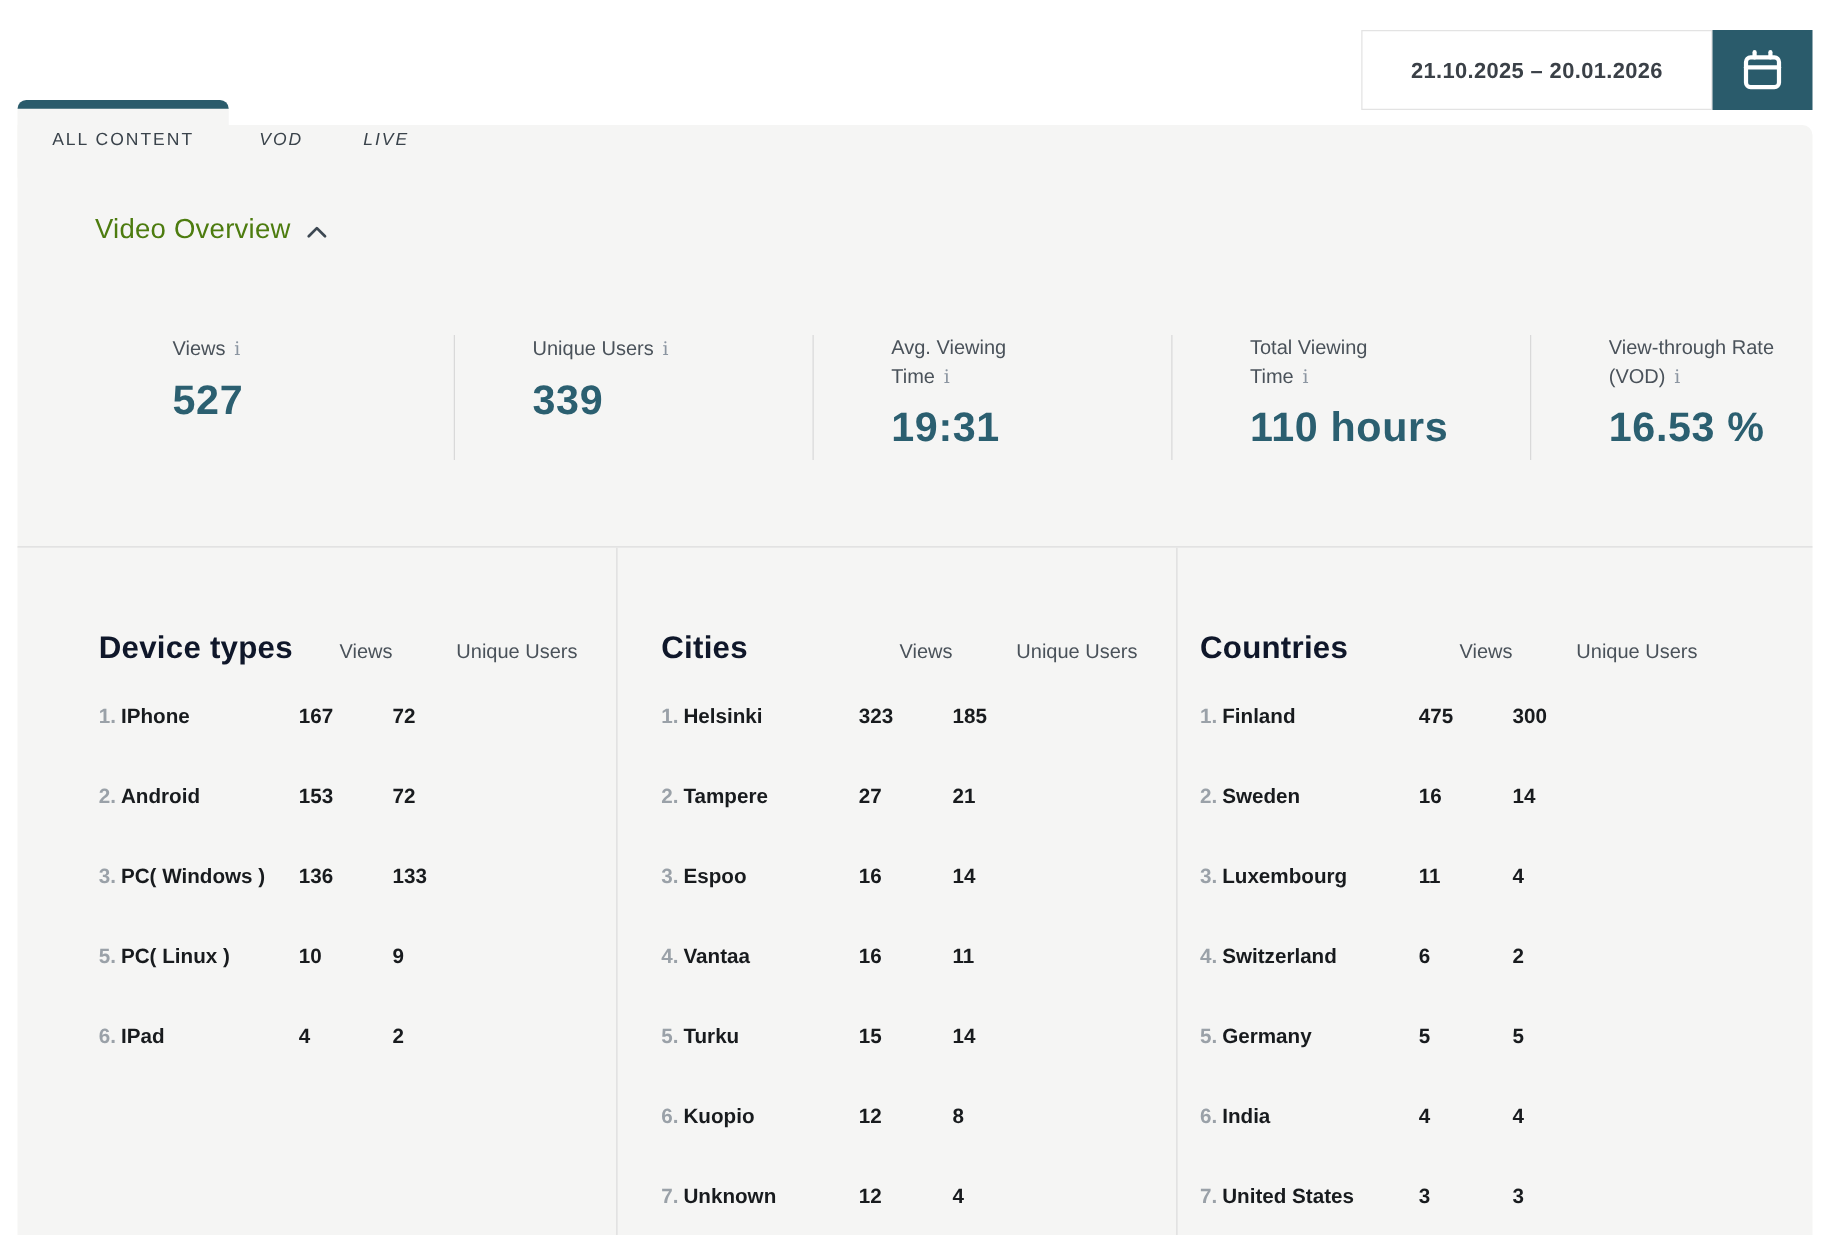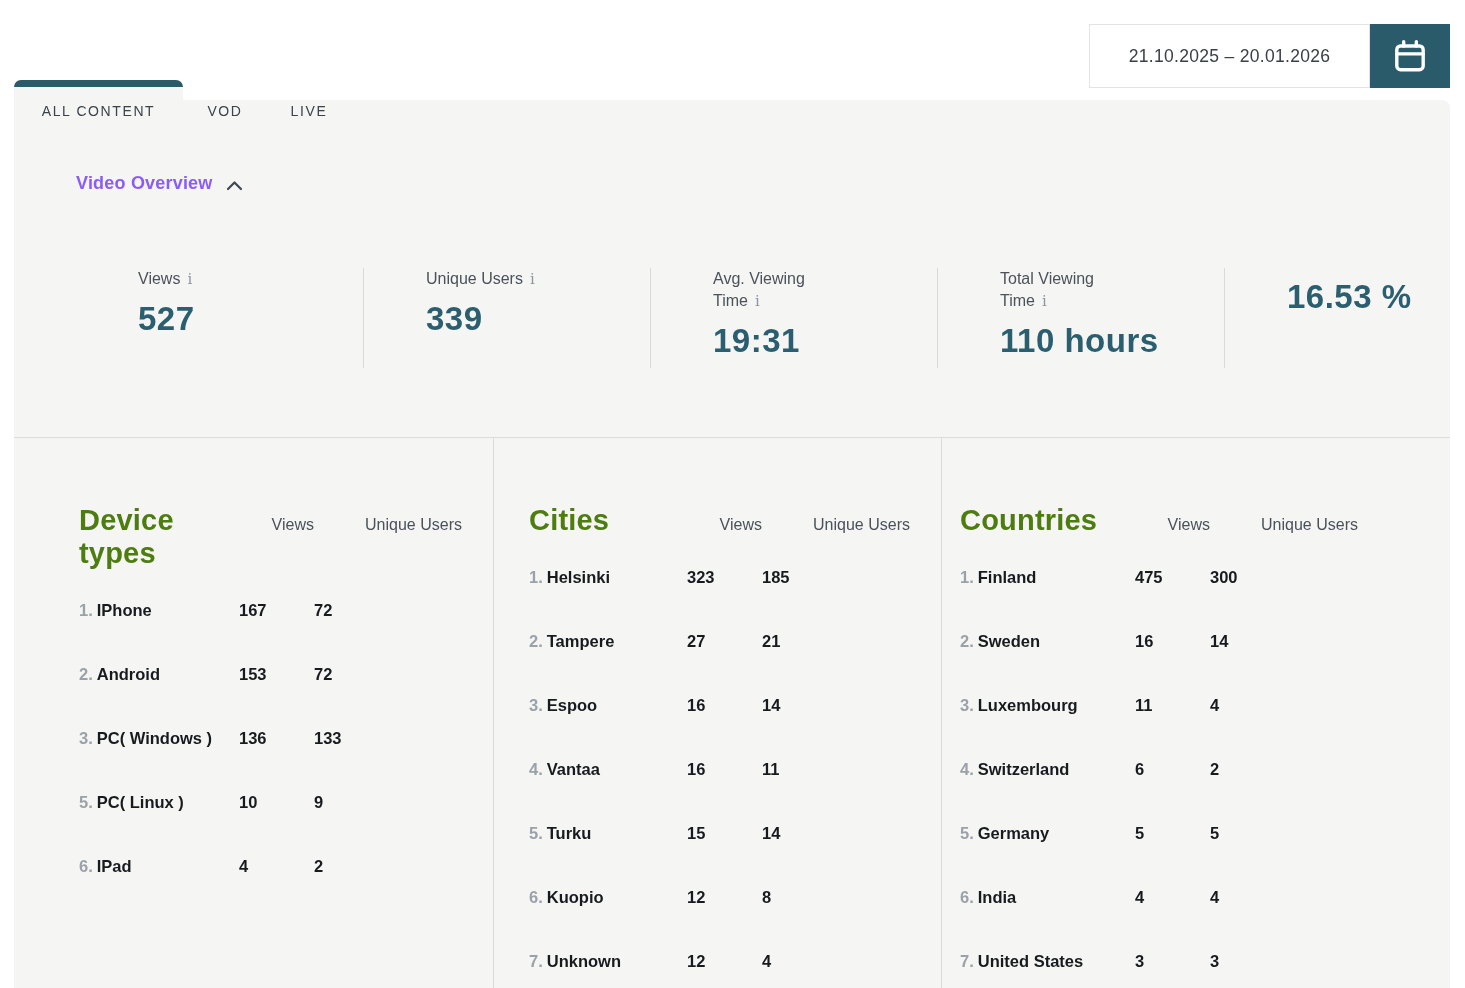--- a/index.html
+++ b/index.html
@@ -18,44 +18,44 @@
     height:62px; display:flex; align-items:center; justify-content:center;
     font-size:14px; letter-spacing:1.6px; color:#3a434b; cursor:pointer;margin-top:40px;
   }
   .tab.active {
     width:169px; background:#f5f5f4; position:relative; border-radius:9px 9px 0 0;
   }
   .tab.active::before {
     content:""; position:absolute; top:0; left:0; right:0; height:7px;
     background:#2a5b6b; border-radius:9px 9px 0 0;
   }
-  .tab.plain { width:84px; background:transparent; }
-
-  
-  .date-picker { position:absolute; top:24px; right:15px; height:64px; display:flex; z-index:3; }
+  .tab.plain { width:84px; background:transparent;font-style:italic; }
+
+  
+  .date-picker { position:absolute; top:24px; right:15px; height:64px; display:flex; z-index:3;font-weight:bold; }
   .date-display {
     width:281px; height:64px; background:#ffffff; border:1px solid #e3e3e3;
     display:flex; align-items:center; justify-content:center;
     font-size:17.5px; color:#3a4047; letter-spacing:0.3px; cursor:pointer;
   }
   .date-btn {
     width:80px; height:64px; background:#2a5b6b; border:none; cursor:pointer;
     display:flex; align-items:center; justify-content:center;
   }
 
   
   .panel {
     position:absolute; top:100px; left:14px; width:1436px; bottom:0;
     background:#f5f5f4; border-radius:0 8px 0 0;
   }
 
   
   .overview { padding:68px 0 0 62px; height:337px; }
   .ov-header { display:flex; align-items:center; gap:13px; height:30px; }
-  .ov-title { font-size:18px; font-weight:bold; color:#8b5cf6; letter-spacing:0.2px; }
+  .ov-title { font-size:22px; font-weight:normal; color:#4d7c0f; letter-spacing:0.2px; }
   .chevron { display:flex; align-items:center; margin-top:4px; cursor:pointer; }
 
   .stats { display:flex; margin-top:70px;align-items:center; }
   .stat { width:287px; padding-left:62px; min-height:100px; }
   .stat:last-child { flex:1; }
   .stat + .stat { border-left:1px solid #d9d9d9; }
   .stat-label { width:142px; font-size:16px; line-height:22px; color:#4a525a; }
   .info {
     font-family:"DejaVu Serif", serif; font-style:normal;
     font-size:15px; color:#8b95a1; margin-left:7px; cursor:pointer;
@@ -72,21 +72,21 @@
   .table-col { height:100%; }
   .table-col + .table-col { border-left:1px solid #dcdcdc; }
   .table-col:nth-child(1) { width:479px; padding:0 31px 0 65px; }
   .table-col:nth-child(2) { width:448px; padding:0 31px 0 35px; }
   .table-col:nth-child(3) { width:509px; padding:0 92px 0 18px; }
 
   .t-head {
     display:grid; grid-template-columns:1fr 75px 148px;
     align-items:baseline; padding-top:66px; margin-bottom:27px;
   }
-  .t-title { font-size:29px; font-weight:bold; color:#4d7c0f; letter-spacing:0.2px; }
+  .t-title { font-size:25px; font-weight:bold; color:#0f172a; letter-spacing:0.2px; }
   .t-colhead { font-size:16px; color:#4a525a; text-align:right; }
 
   .t-row {
     display:grid; grid-template-columns:1fr 75px 148px;
     align-items:baseline; line-height:26px; margin-bottom:38px;
   }
   .t-name { font-size:16.5px; font-weight:600; color:#181b1e; }
   .rank { color:#9aa1a8; margin-right:4px; }
   .t-num { font-size:16.5px; font-weight:600; color:#181b1e; }
 </style>
@@ -149,20 +149,21 @@
           <div class="stat-label"><span>Avg. Viewing Time</span><span class="info">i</span></div>
           <div class="stat-value">19:31</div>
         </div>
 
         <div class="stat">
           <div class="stat-label"><span>Total Viewing Time</span><span class="info">i</span></div>
           <div class="stat-value">110 hours</div>
         </div>
 
         <div class="stat">
+          <div class="stat-label"><span>View-through Rate (VOD)</span><span class="info">i</span></div>
           <div class="stat-value">16.53 %</div>
         </div>
 
     </div>
   </div>
 
   <div class="tables">
 
       <div class="table-col">
         <div class="t-head">

